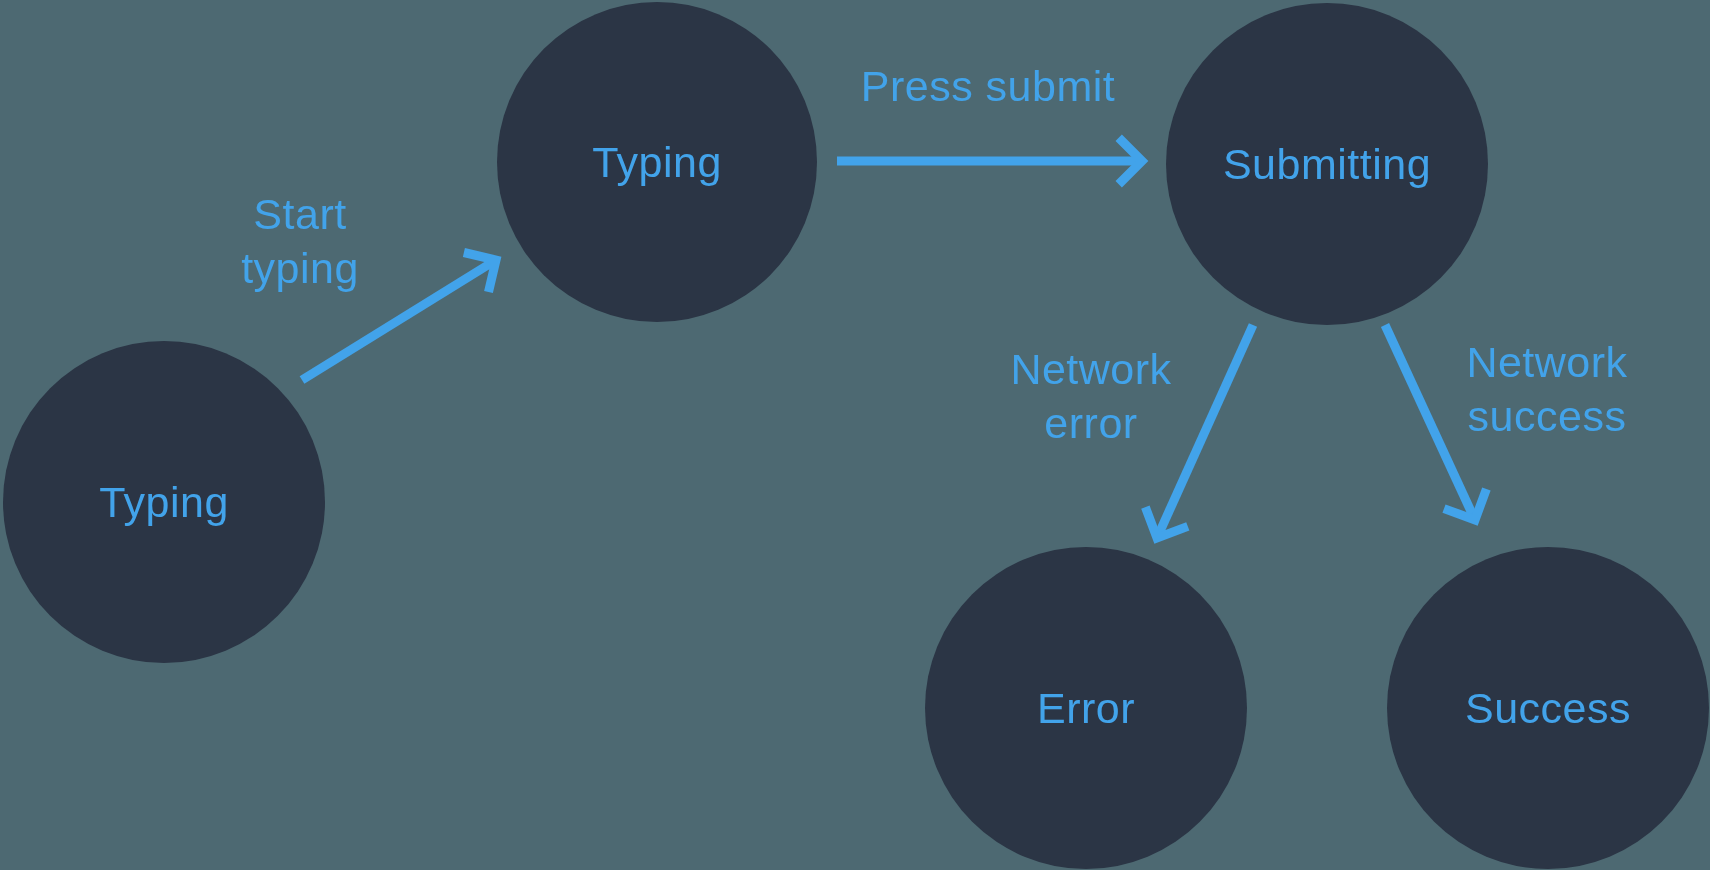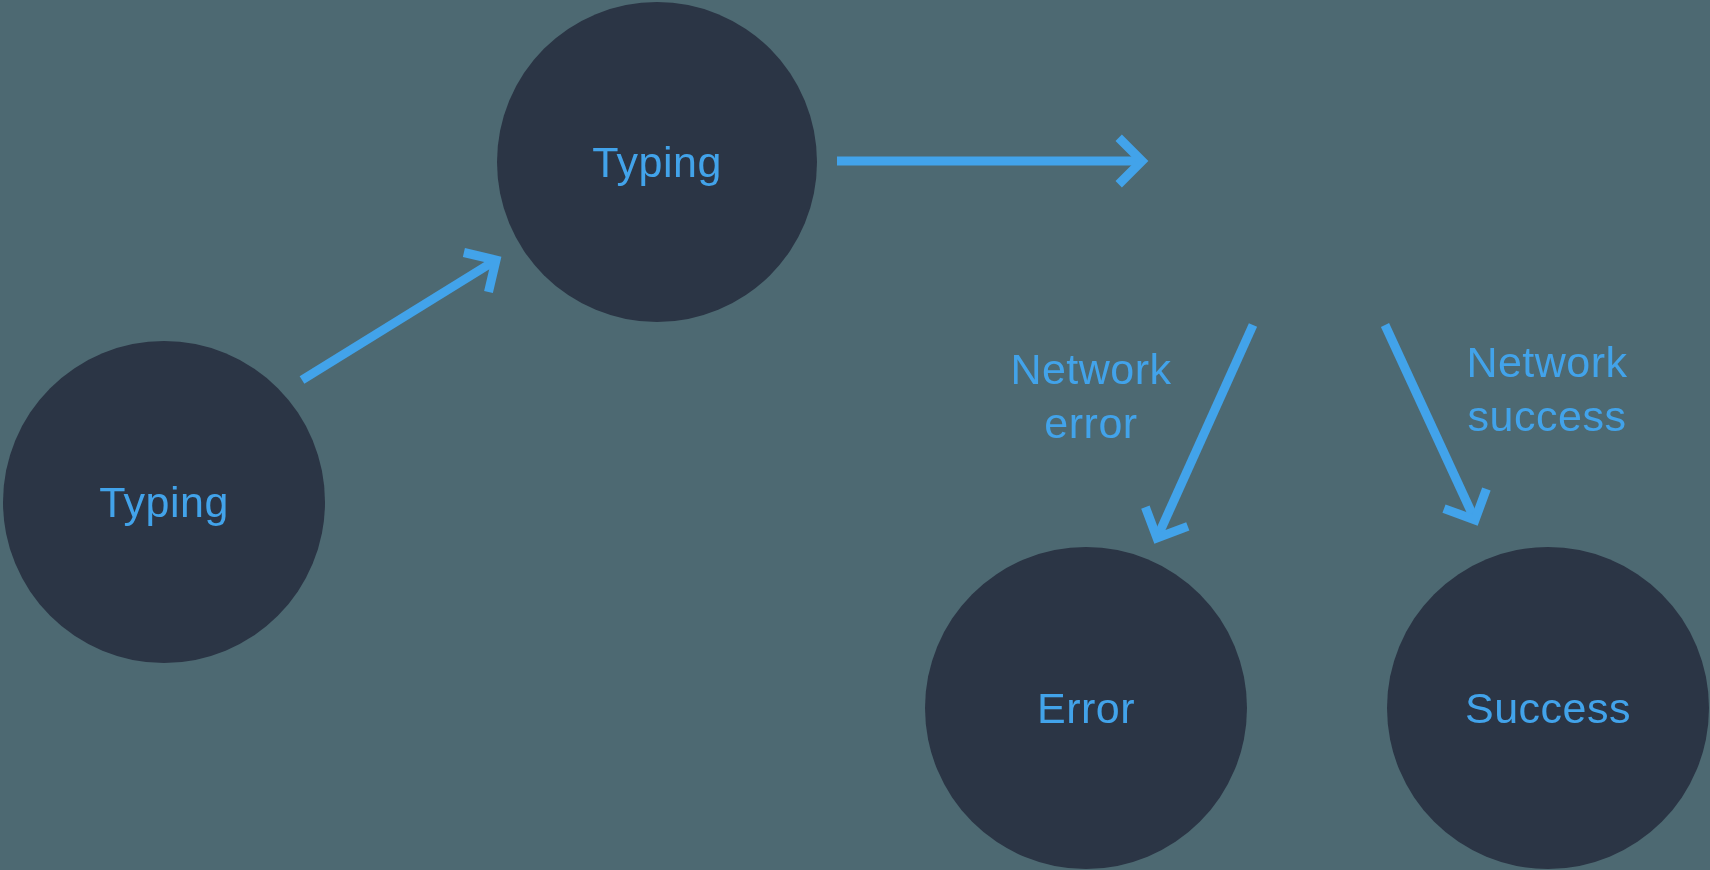--- a/index.html
+++ b/index.html
@@ -98,25 +98,31 @@
       <path d="M1444,508.6 L1475,520 L1486.4,489"></path>
     </g>
   </svg>
 
   <div class="node" id="node-empty">
     <span class="node-label">Typing</span>
   </div>
   <div class="node" id="node-typing">
     <span class="node-label">Typing</span>
   </div>
+  <div class="node" id="node-submitting">
+    <span class="node-label">Submitting</span>
+  </div>
   <div class="node" id="node-error">
     <span class="node-label">Error</span>
   </div>
   <div class="node" id="node-success">
     <span class="node-label">Success</span>
   </div>
 
+  <div class="transition-label" id="label-start-typing">Start
+typing</div>
+  <div class="transition-label" id="label-press-submit">Press submit</div>
   <div class="transition-label" id="label-network-error">Network
 error</div>
   <div class="transition-label" id="label-network-success">Network
 success</div>
 
 </div>
 
 </body></html>

